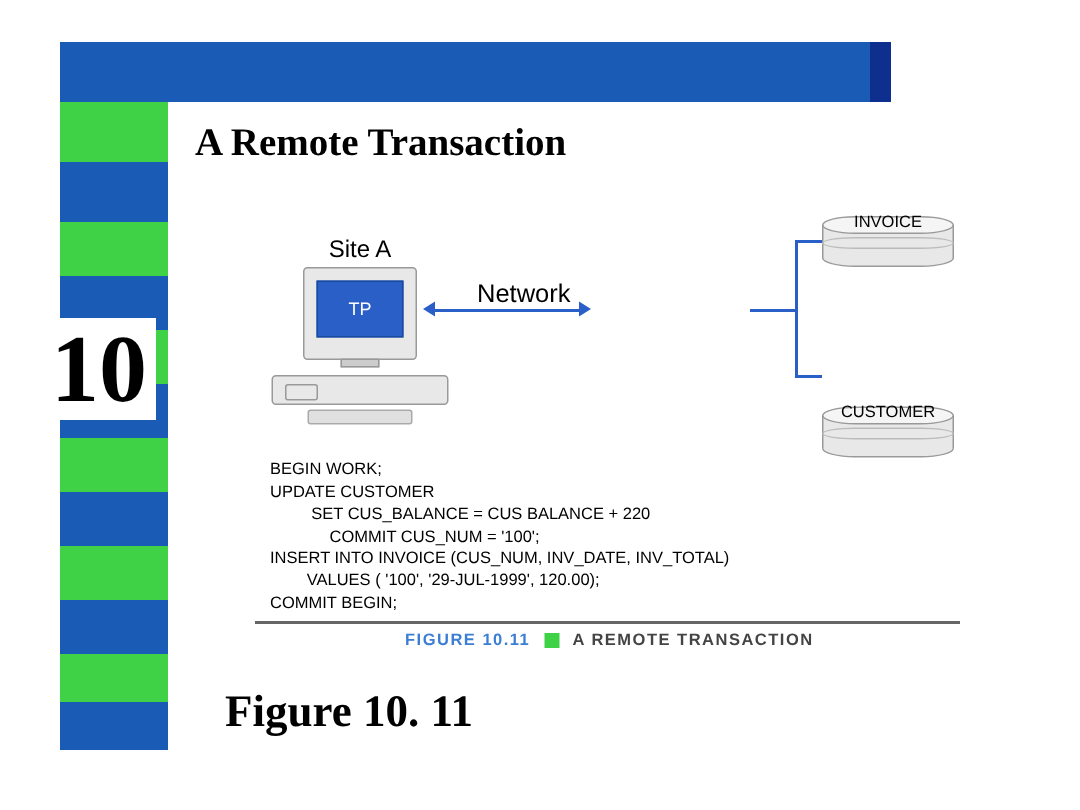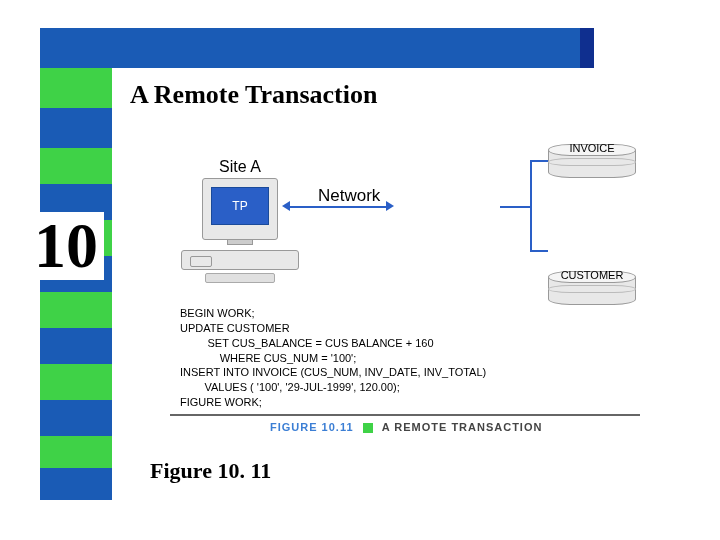--- a/index.html
+++ b/index.html
@@ -9,21 +9,21 @@
   .topbar-stripe { position: absolute; left: 580px; top: 28px; width: 14px; height: 40px; background: #0f2f8f; }
   .sidebar { position: absolute; left: 40px; top: 28px; width: 72px; height: 466px; }
   .band { width: 72px; }
   .b-blue { background: #1a5bb5; }
   .b-green { background: #3fd247; }
   .band.h40 { height: 40px; }
   .band.h36 { height: 36px; }
   .band.h32 { height: 32px; }
   .big10 { position: absolute; left: 28px; top: 188px; background: #fff; color: #000; font-size: 64px; font-weight: bold; font-family: 'Times New Roman', serif; padding: 2px 6px 2px 6px; line-height: 1; margin-top: 24px; }
   .title { position: absolute; left: 130px; top: 80px; font-family: 'Times New Roman', serif; font-size: 26px; font-weight: bold; color: #000; }
-  .caption { position: absolute; left: 150px; top: 458px; font-family: 'Times New Roman', serif; font-size: 22px; font-weight: bold; color: #000; }
+  .caption { position: absolute; left: 150px; top: 458px; font-family: 'Times New Roman', serif; font-size: 30px; font-weight: bold; color: #000; }
 
   .diagram { position: absolute; left: 170px; top: 138px; width: 470px; height: 300px; }
   .computer { position: absolute; width: 120px; }
   .comp-top { font-family: Arial, sans-serif; font-size: 16px; text-align: center; color: #000; margin-bottom: 2px; }
   .monitor { width: 76px; height: 62px; background: #e8e8e8; border: 1px solid #999; border-radius: 3px; margin: 0 auto; position: relative; padding-left: 26px; }
   .monitor::after { content:""; position:absolute; left:50%; bottom:-6px; width:24px; height:4px; background:#ccc; border:1px solid #999; transform:translateX(-50%); }
   .screen { position: absolute; left: 8px; top: 8px; right: 8px; bottom: 14px; background: #2a5fc7; border: 1px solid #1a4a9a; display: flex; align-items: center; justify-content: center; color: #fff; font-family: Arial, sans-serif; font-size: 12px; }
   .base { width: 118px; height: 20px; background: #e8e8e8; border: 1px solid #999; border-radius: 3px; margin: 10px auto 0 auto; position: relative; }
   .base::before { content:""; position:absolute; left:8px; top:5px; width:20px; height:9px; border:1px solid #999; border-radius:2px; }
   .base-kb { width: 70px; height: 10px; background: #e0e0e0; border:1px solid #aaa; border-radius:2px; margin: 3px auto 0 auto; }
@@ -109,25 +109,25 @@
     <div class="cyl" style="left:378px; top:96px;margin-top:37px;">
       <div class="bot"></div>
         <div class="body"></div>
         <div class="mid"></div>
         <div class="top"></div>
       <div class="lbl">CUSTOMER</div>
     </div>
 
     <div class="sql"><span>BEGIN WORK;</span>
 <span>UPDATE CUSTOMER</span>
-         <span>SET CUS_BALANCE = CUS BALANCE + 160</span>
-             <span>WHERE CUS_NUM = '100';</span>
+         <span>SET CUS_BALANCE = CUS BALANCE + 220</span>
+             <span>COMMIT CUS_NUM = '100';</span>
 <span>INSERT INTO INVOICE (CUS_NUM, INV_DATE, INV_TOTAL)</span>
         <span>VALUES ( '100', '29-JUL-1999', 120.00);</span>
-<span>FIGURE WORK;</span></div>
+<span>COMMIT BEGIN;</span></div>
 
     <div class="rule"></div>
     <div class="figline">
       <span class="flabel">FIGURE 10.11</span>
       <span class="sq"></span>
       <span class="ftitle">A REMOTE TRANSACTION</span>
     </div>
   </div>
 
   <div class="caption">Figure 10. 11</div>

